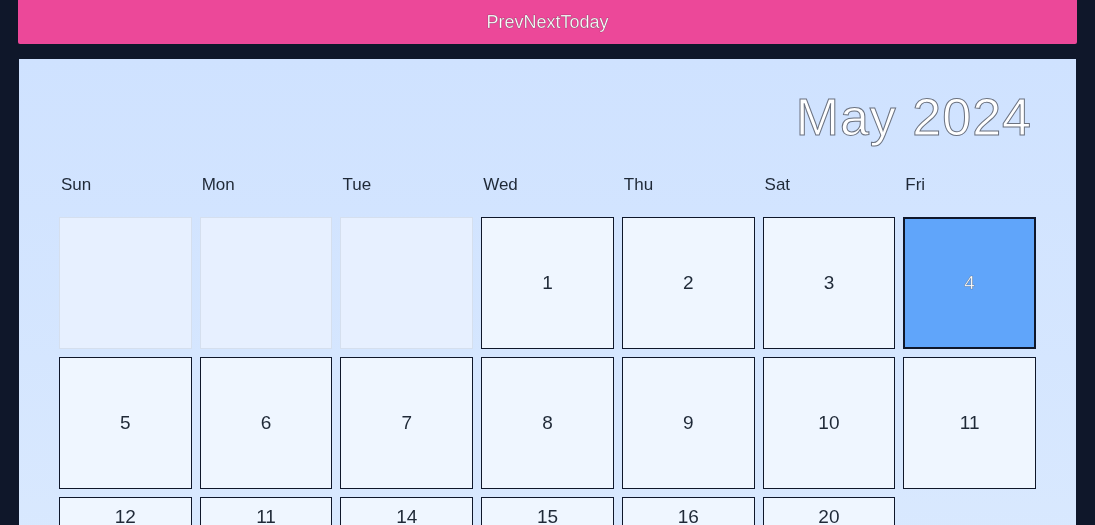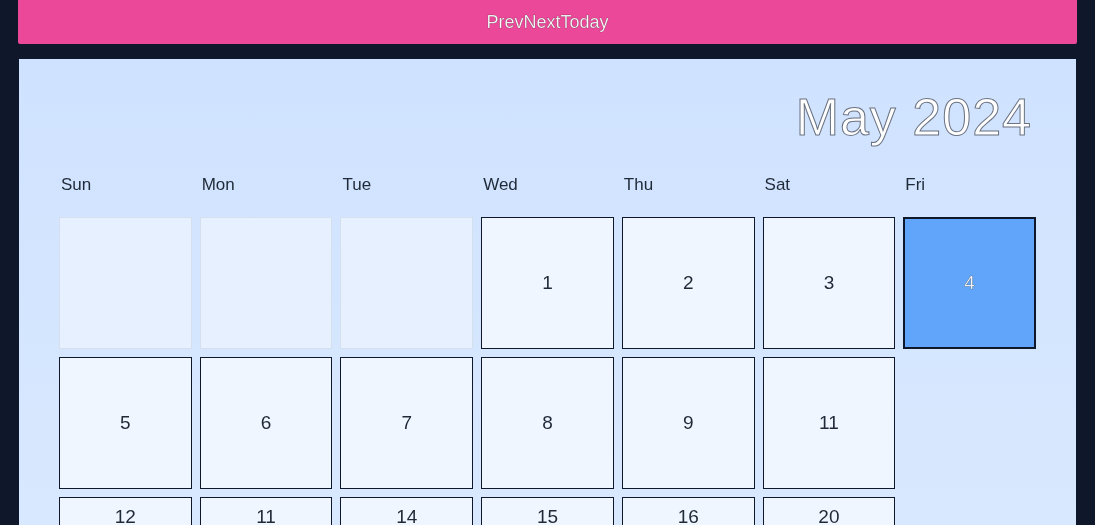--- a/index.html
+++ b/index.html
@@ -120,20 +120,21 @@
     <div class="cell">1</div>
     <div class="cell">2</div>
     <div class="cell">3</div>
     <div class="cell selected">4</div>
 
     <div class="cell">5</div>
     <div class="cell">6</div>
     <div class="cell">7</div>
     <div class="cell">8</div>
     <div class="cell">9</div>
+    <div class="cell">10</div>
     <div class="cell">11</div>
   </div>
 
   <div class="grid row3" style="margin-top:8px;">
     <div class="cell">12</div>
     <div class="cell">11</div>
     <div class="cell">14</div>
     <div class="cell">15</div>
     <div class="cell">16</div>
     <div class="cell">20</div>

